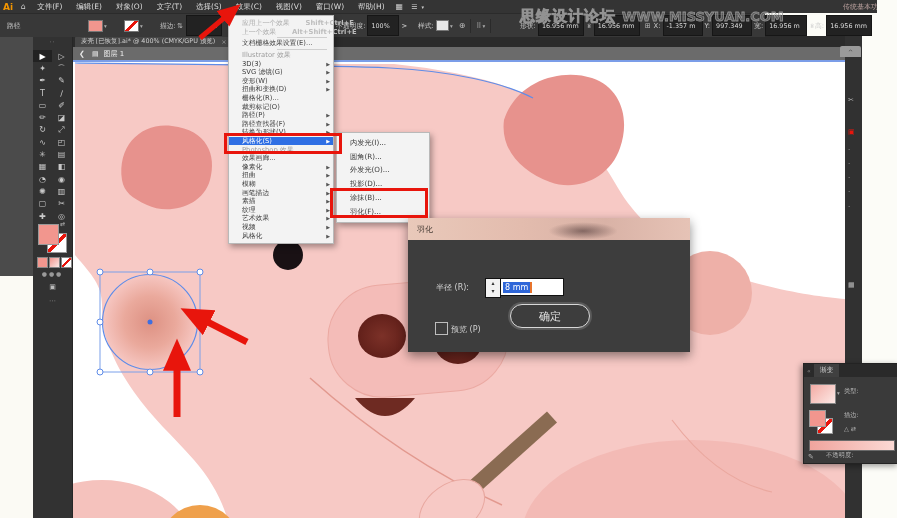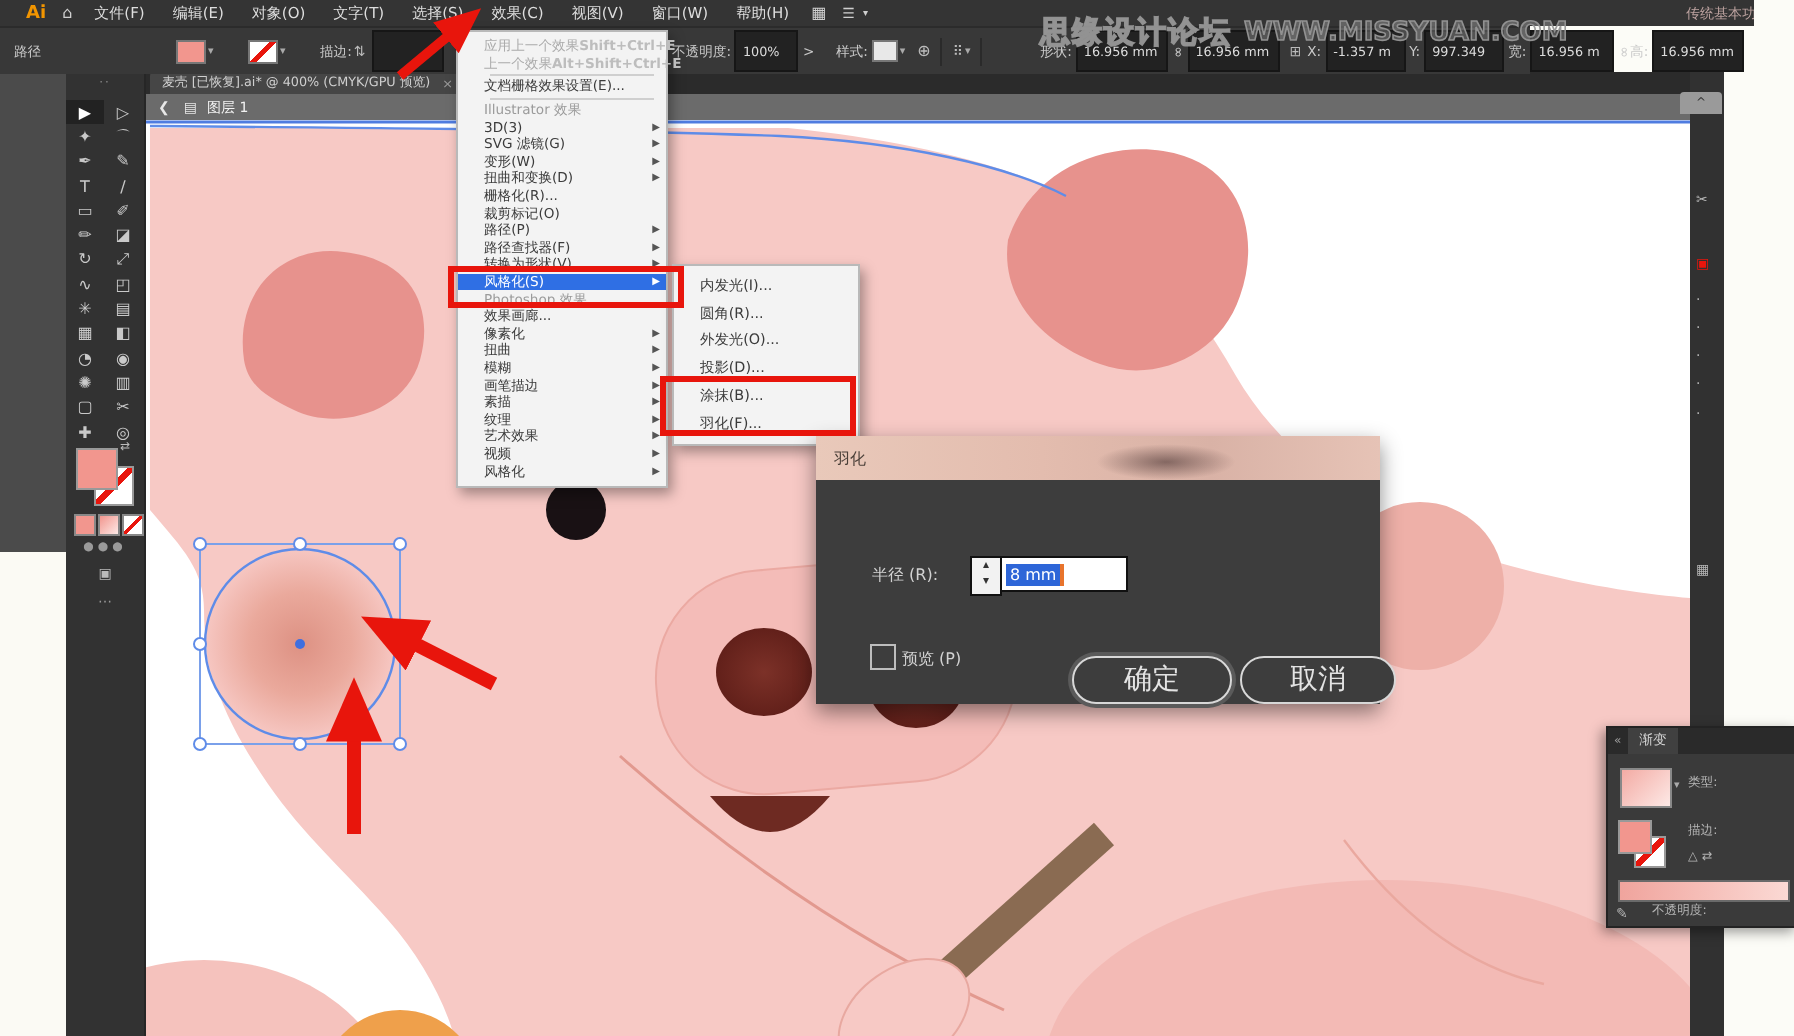--- a/index.html
+++ b/index.html
@@ -12,21 +12,21 @@
   #tabbar{left:72px;top:36px;width:790px;height:11px;background:#2b2b2b;z-index:3;}
   #isobar{left:72px;top:47px;width:790px;height:13px;background:#6b6b6b;z-index:3;display:flex;align-items:center;}
   #toolbar{left:33px;top:36px;width:39px;height:482px;background:#323232;border-right:1px solid #262626;z-index:3;}
   #leftmargin-top{left:0;top:36px;width:33px;height:240px;background:#4b4b4b;z-index:2;}
   #leftmargin-bot{left:0;top:276px;width:33px;height:242px;background:#fbfaf4;z-index:2;}
   #dock{left:845px;top:36px;width:17px;height:482px;background:#313131;z-index:3;}
   #rightwhite{left:862px;top:36px;width:35px;height:482px;background:#fcfcf7;z-index:3;}
   #dockchev{left:840px;top:46px;width:21px;height:11px;background:#9a9a9a;border-radius:2px 2px 0 0;
      color:#333;font-size:6px;text-align:center;line-height:11px;z-index:4;}
   .mitem{color:#dedede;font-size:7.5px;margin:0 7px;white-space:nowrap;}
-  #ai-logo{color:#f29500;font-weight:bold;font-size:9px;margin:0 4px 0 13px;}
+  #ai-logo{color:#f29500;font-weight:bold;font-size:9px;margin:0 4px 0 3px;}
   .baricon{color:#cfcfcf;font-size:8px;margin:0 4px;}
   
   .cb{position:absolute;top:4px;height:15px;display:flex;align-items:center;color:#c9c9c9;font-size:6.8px;white-space:nowrap;}
   .cfield{background:#222;border:1px solid #161616;color:#ddd;font-size:6.4px;height:11px;
           display:flex;align-items:center;padding:4px 3px;margin:0 2px;}
   .swatch{width:13px;height:10px;border:1px solid #777;display:inline-block;}
   .slash{background:linear-gradient(135deg,#fff 43%,#e8150c 43%,#e8150c 57%,#fff 57%);}
   .dd{color:#aaa;font-size:5.5px;margin-left:1px;}
   .spin{color:#bbb;font-size:7px;margin:0 1px;}
   .sep-v{width:1px;height:14px;background:#2a2a2a;margin:0 5px;}
@@ -51,21 +51,21 @@
   #screenmode{position:absolute;left:0;top:247px;width:39px;text-align:center;color:#bbb;font-size:7px;}
   #tb-ellip{position:absolute;left:0;top:261px;width:39px;text-align:center;color:#9a9a9a;font-size:7px;}
   .dockic{position:absolute;left:3px;color:#b5b5b5;font-size:7px;}
   
   #canvas{left:72px;top:60px;width:773px;height:458px;z-index:1;background:#fff;}
   
   .menu{position:absolute;background:#f3f3f3;border:1px solid #b9b9b9;box-shadow:2px 3px 6px rgba(0,0,0,.35);
         z-index:5;padding:3px 0;}
   .menu ul{list-style:none;margin:0;padding:0;}
   .menu li{height:8.6px;display:flex;align-items:center;color:#3b3b3b;font-size:6.8px;
-           padding:0 4px 0 13px;position:relative;white-space:nowrap;}
+           padding:0 4px 0 13px;position:relative;white-space:nowrap;gap:16px;}
   .menu li .sc{margin-left:auto;color:#9a9a9a;padding-right:10px;font-weight:bold;}
   .menu li .arr{display:none;position:absolute;right:3px;color:#555;font-size:5px;}
   .menu li.has-sub .arr{display:block;}
   .menu li.disabled{color:#ababab;} .menu li.disabled .sc{color:#bdbdbd;}
   .menu li.header{color:#9b9b9b;}
   .menu li.highlight{background:#2f6fe4;color:#fff;} .menu li.highlight .arr{color:#fff;}
   .menu li.sep{height:3px;padding:0;} .menu li.sep::after{content:"";display:block;height:1px;width:100%;background:#cfcfcf;margin:1px 6px;}
   #submenu li{height:13.8px;font-size:7.2px;}
   .redbox{position:absolute;border:3px solid #e8150c;z-index:8;}
   
@@ -78,22 +78,22 @@
   #dlg-body{position:absolute;left:0;top:22px;width:282px;height:112px;background:#3d3d3d;}
   #dlg-radius-label{position:absolute;left:28px;top:42px;color:#d2d2d2;font-size:8px;}
   #dlg-spin{position:absolute;left:77px;top:38px;width:14px;height:18px;background:#f2f2f2;border:1px solid #111;
      color:#333;font-size:6px;line-height:8px;text-align:center;}
   #dlg-field{position:absolute;left:92px;top:38px;width:64px;height:18px;background:#fff;border:1px solid #111;
      display:flex;align-items:center;font-size:8px;padding-left:2px;box-sizing:border-box;}
   #dlg-field .sel{background:#2e66d8;color:#fff;padding:1px 2px;}
   #dlg-field .caret{width:2px;height:11px;background:#e8742c;}
   #dlg-check{position:absolute;left:27px;top:82px;width:11px;height:11px;border:1px solid #bdbdbd;background:#3d3d3d;}
   #dlg-preview{position:absolute;left:43px;top:84px;color:#d2d2d2;font-size:8px;}
-  .dlg-btn{position:absolute;top:88px;height:22px;border:1px solid #d8d8d8;border-radius:12px;background:#3d3d3d;
-     color:#e3e3e3;font-size:14px;display:flex;align-items:center;justify-content:center;margin-left:26px;}
+  .dlg-btn{position:absolute;top:64px;height:22px;border:1px solid #d8d8d8;border-radius:12px;background:#3d3d3d;
+     color:#e3e3e3;font-size:11px;display:flex;align-items:center;justify-content:center;}
   #btn-ok{left:102px;width:78px;box-shadow:0 0 0 2px #5a5a5a;}
   #btn-cancel{left:186px;width:76px;}
   
   #pathfinder{left:697px;top:242px;width:65px;height:91px;background:#333;border:1px solid #222;z-index:5;
      box-shadow:2px 3px 6px rgba(0,0,0,.4);overflow:hidden;}
   #pf-top{height:8px;background:#282828;color:#9a9a9a;font-size:5px;text-align:right;padding-right:3px;line-height:8px;}
   #pf-tab{height:12px;background:#3e3e3e;color:#cccccc;font-size:6.5px;line-height:12px;
      white-space:nowrap;direction:rtl;overflow:hidden;padding:0 10px 0 2px;}
   #pf-menu{position:absolute;right:2px;top:10px;color:#aaa;font-size:7px;}
   #pf-expand{position:absolute;right:5px;top:30px;width:34px;height:12px;background:#454545;border:1px solid #555;
@@ -606,21 +606,20 @@
     <div id="dlg-body">
       <span id="dlg-radius-label">半径 (R):</span>
       <span id="dlg-spin">▴<br>▾</span>
       <span id="dlg-field">
         <span class="sel">8 mm</span>
         <span class="caret"></span>
       </span>
       <span id="dlg-check"></span>
       <span id="dlg-preview">预览 (P)</span>
       <div class="dlg-btn" id="btn-ok">确定</div>
-      <div class="dlg-btn" id="btn-cancel">取消</div>
     </div>
   </div>
 
   <div id="gradpanel" class="abs">
     <div id="gp-head">
       <span id="gp-chev">«</span>
       <span id="gp-tab">渐变</span>
     </div>
     <div id="gp-swatch"></div>
     <span id="gp-swdd">▾</span>

